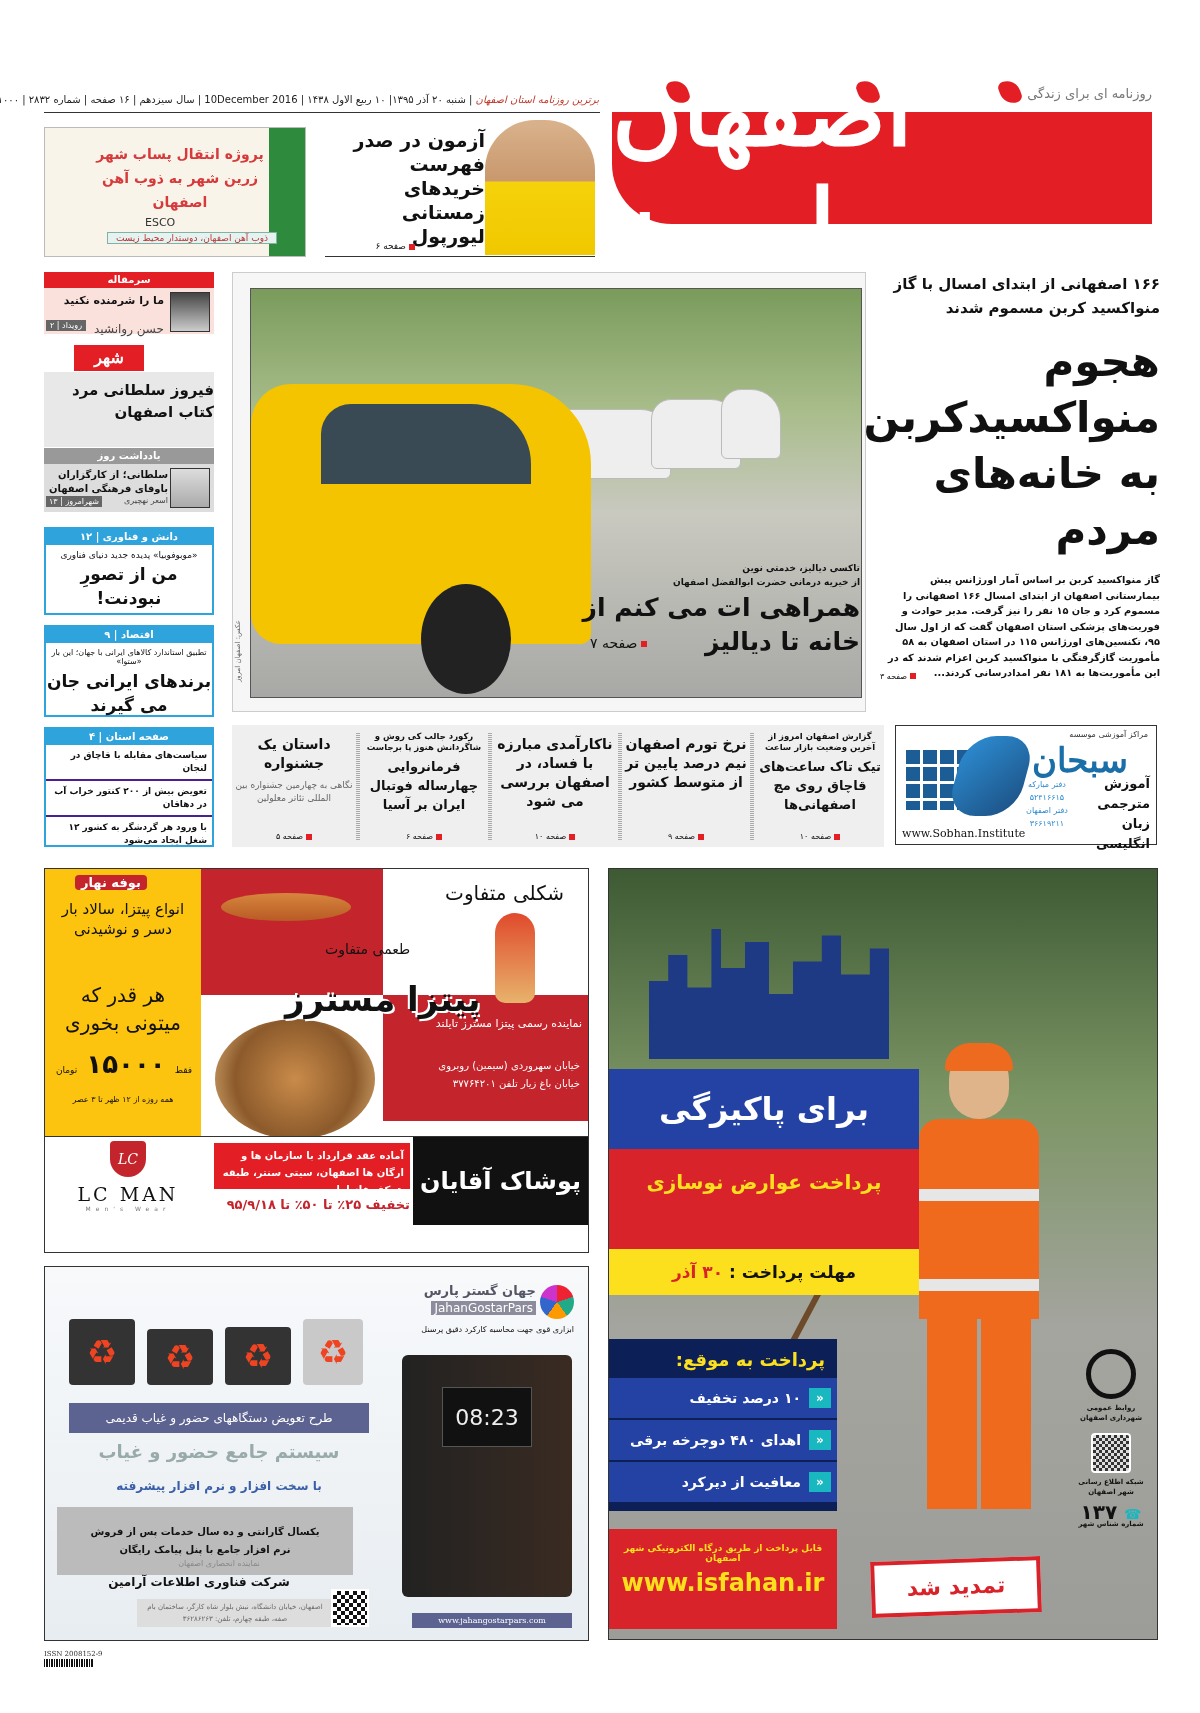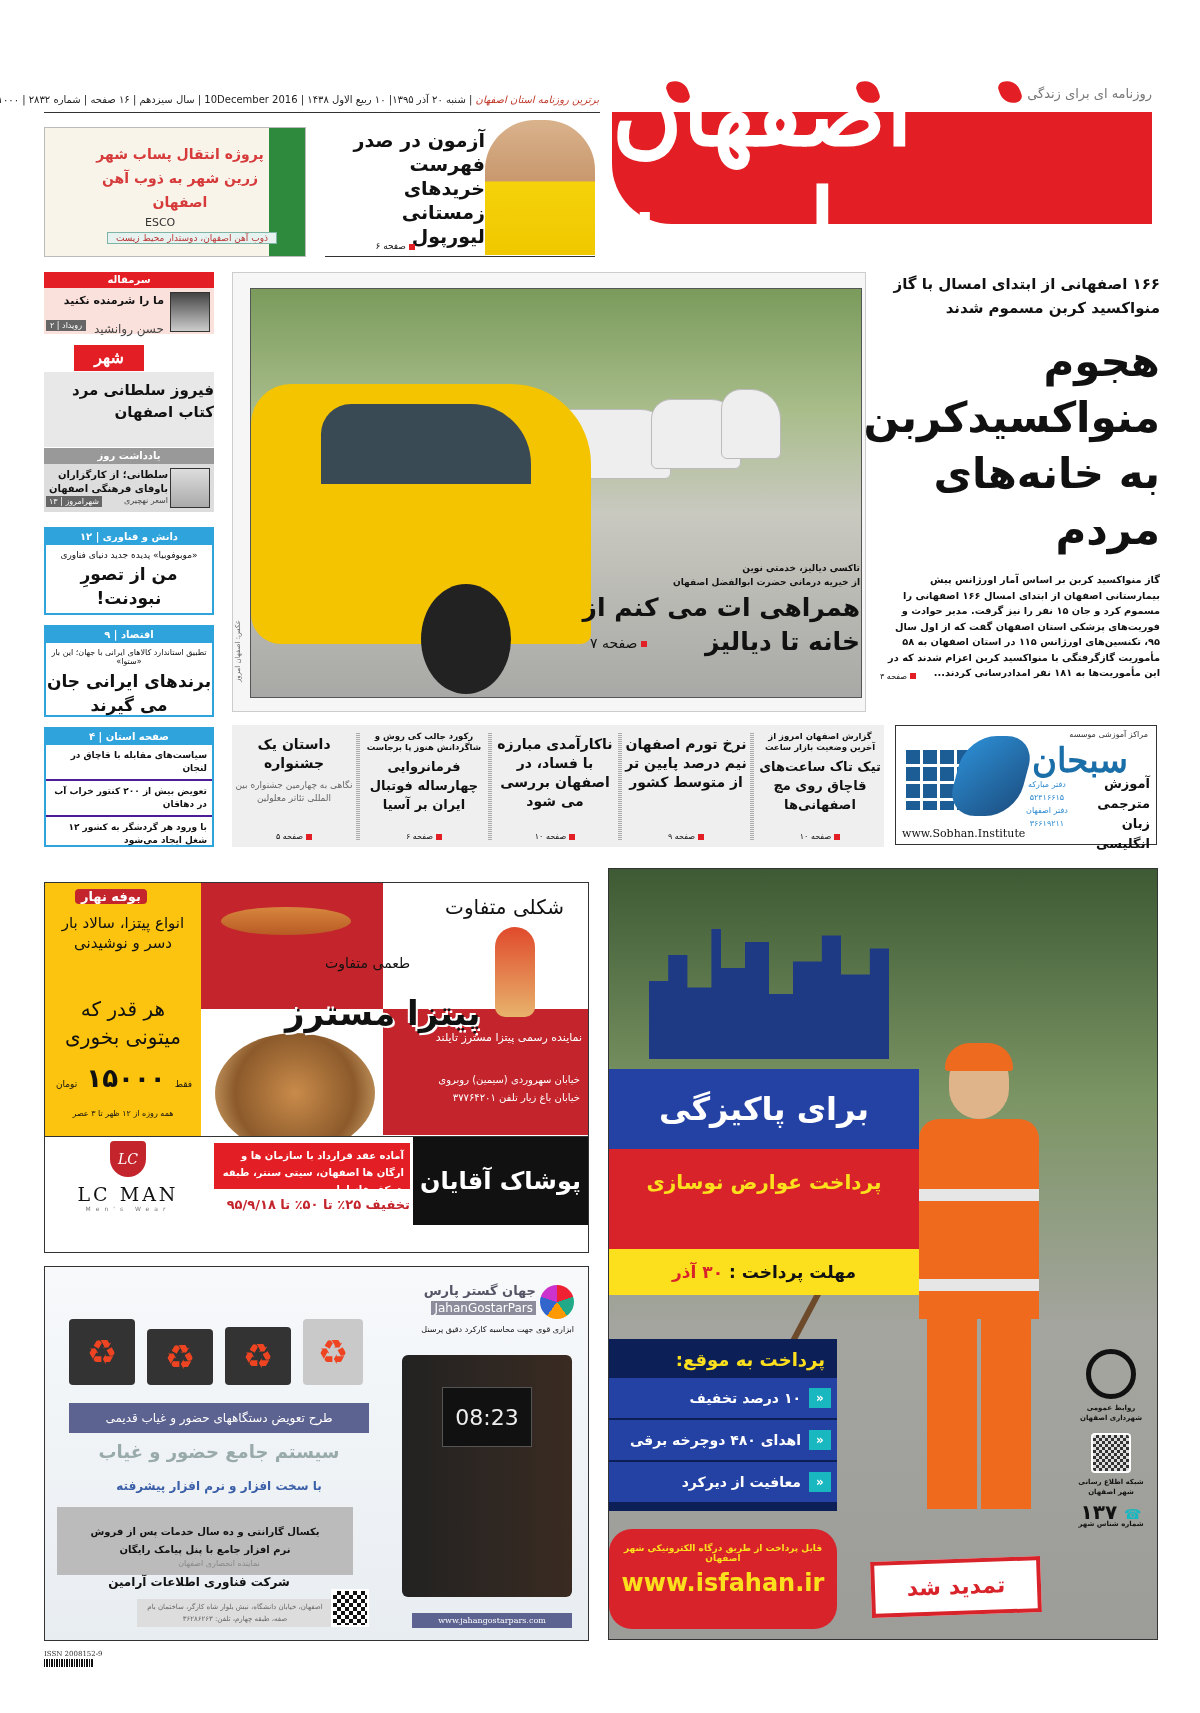--- a/index.html
+++ b/index.html
@@ -82,21 +82,21 @@
   
   #sobhan-ad { left: 895px; top: 725px; width: 262px; height: 120px; border: 1px solid #333; background:#fff; }
   #sobhan-ad .brand { position:absolute; right: 28px; top: 14px; font-size: 34px; font-weight: bold; color:#1b6fa8; font-family:"DejaVu Serif", serif; }
   #sobhan-ad .k { position:absolute; right: 8px; top: 4px; font-size: 8px; color:#333; }
   #sobhan-ad .grid { position:absolute; left: 10px; top: 24px; width: 66px; height: 60px; background: repeating-linear-gradient(90deg,#1c5d96 0 14px,#fff 14px 17px), #fff; -webkit-mask: repeating-linear-gradient(180deg,#000 0 14px,transparent 14px 17px); mask: repeating-linear-gradient(180deg,#000 0 14px,transparent 14px 17px); }
   #sobhan-ad .s { position:absolute; left: 60px; top: 10px; width: 70px; height: 80px; border-radius: 30px; background: linear-gradient(135deg,#2d8fd5,#1c4f82); transform: skewX(-15deg); }
   #sobhan-ad .lang { position:absolute; right: 6px; top: 48px; font-size: 13px; font-weight:bold; text-align:right; line-height: 20px; }
   #sobhan-ad .office { position:absolute; left: 130px; top: 52px; font-size: 8px; color:#2e8bd1; text-align:center; line-height: 13px; }
   #sobhan-ad .url { position:absolute; left: 6px; bottom: 4px; font-size: 11px; font-family:"DejaVu Serif", serif; }
   
-  #pizza-ad { left: 44px; top: 868px; width: 545px; height: 324px; border: 1px solid #333; overflow:hidden; background:#fff;margin-top:14px; }
+  #pizza-ad { left: 44px; top: 868px; width: 545px; height: 324px; border: 1px solid #333; overflow:hidden; background:#fff; }
   #pizza-ad .yellow { position:absolute; left:0; top:0; width: 156px; height: 100%; background:#fcc30f; }
   #pizza-ad .red1 { position:absolute; left:156px; top:0; width: 182px; height: 126px; background:#c4252c; }
   #pizza-ad .red2 { position:absolute; left:338px; top:126px; width: 207px; height: 126px; background:#c4252c; }
   #pizza-ad .buffet { position:absolute; left: 30px; top: 6px; font-size: 13px; font-weight:bold; color:#fff; background:#c4252c; padding: 0 6px; border-radius: 4px; }
   #pizza-ad .items { position:absolute; left: 6px; top: 30px; width: 144px; text-align:center; font-size: 15px; line-height: 20px; }
   #pizza-ad .slogan { position:absolute; left: 6px; top: 112px; width: 144px; text-align:center; font-size: 20px; line-height: 28px; }
   #pizza-ad .price { position:absolute; left: 4px; top: 180px; width: 150px; text-align:center; font-size: 26px; font-weight:bold; }
   #pizza-ad .price small { font-size: 9px; font-weight: normal; }
   #pizza-ad .hours { position:absolute; left: 8px; top: 226px; width: 140px; text-align:center; font-size: 8px; }
   #pizza-ad .diff1 { position:absolute; right: 24px; top: 12px; font-size: 20px; }
@@ -147,21 +147,21 @@
   #muni-ad { left: 608px; top: 868px; width: 550px; height: 772px; border: 1px solid #333; background: linear-gradient(180deg,#3d5a34 0%,#7c9564 30%,#a5a5a0 60%,#9c9c98 100%); overflow:hidden; }
   #muni-ad .skyline { position:absolute; left: 40px; top: 60px; width: 240px; height: 130px; background: linear-gradient(0deg,#1f3a84 0 100%); clip-path: polygon(0 100%,0 40%,8% 40%,8% 20%,16% 20%,16% 45%,26% 45%,26% 0,30% 0,30% 30%,40% 30%,40% 10%,50% 10%,50% 50%,60% 50%,60% 25%,72% 25%,72% 5%,80% 5%,80% 35%,92% 35%,92% 15%,100% 15%,100% 100%); }
   #muni-ad .blue { position:absolute; left: 0; top: 200px; width: 310px; height: 80px; background:#2441a4; color:#fff; font-size: 32px; font-weight:bold; text-align:center; line-height: 80px; }
   #muni-ad .red { position:absolute; left: 0; top: 280px; width: 310px; height: 100px; background:#d8232a; color:#fce01e; font-size: 20px; font-weight:bold; text-align:center; line-height: 30px; padding-top: 18px; }
   #muni-ad .yellow { position:absolute; left: 0; top: 380px; width: 310px; height: 46px; background:#fce01e; color:#111; font-size: 17px; font-weight:bold; text-align:center; line-height: 46px; }
   #muni-ad .yellow .date { color:#d8232a; }
   #muni-ad .onsite { position:absolute; left: 0; top: 470px; width: 228px; height: 172px; background:#0d1f57; }
   #muni-ad .onsite .title { color:#fce01e; font-size: 18px; font-weight:bold; text-align:right; padding: 10px 12px 6px 0; }
   #muni-ad .perk { height: 40px; background:#2441a4; margin: 2px 0; color:#fff; font-size: 14px; font-weight:bold; text-align:right; line-height: 40px; padding-right: 36px; position:relative; }
   #muni-ad .perk .chev { position:absolute; right: 6px; top: 10px; width: 22px; height: 20px; background:#19b8c1; color:#fff; font-size: 12px; line-height: 20px; text-align:center; }
-  #muni-ad .redbox { position:absolute; left: 0; top: 660px; width: 228px; height: 100px; background:#d8232a; text-align:center;border-radius:23px; }
+  #muni-ad .redbox { position:absolute; left: 0; top: 660px; width: 228px; height: 100px; background:#d8232a; text-align:center; }
   #muni-ad .redbox .k { color:#fce01e; font-size: 9px; font-weight:bold; padding-top: 14px; }
   #muni-ad .redbox .url { color:#fce01e; font-size: 24px; font-weight:bold; margin-top: 6px; font-family:"DejaVu Sans", sans-serif; }
   #muni-ad .extended { position:absolute; left: 262px; top: 690px; width: 170px; height: 56px; border: 4px solid #d8232a; background:#fff; color:#d8232a; font-size: 22px; font-weight:bold; text-align:center; line-height: 48px; transform: rotate(-2deg); }
   #muni-ad .worker { position:absolute; left: 300px; top: 180px; width: 140px; height: 470px; }
   #muni-ad .worker .head { position:absolute; left: 40px; top: 0; width: 60px; height: 70px; border-radius: 30px; background:#e0b48a; }
   #muni-ad .worker .cap { position:absolute; left: 36px; top: -6px; width: 68px; height: 28px; border-radius: 30px 30px 4px 4px; background:#ee6a1e; }
   #muni-ad .worker .body { position:absolute; left: 10px; top: 70px; width: 120px; height: 200px; background:#f06a1d; border-radius: 20px 20px 0 0; }
   #muni-ad .worker .stripe { position:absolute; left: 10px; width: 120px; height: 12px; background:#e6e6e6; }
   #muni-ad .worker .legs { position:absolute; left: 18px; top: 270px; width: 104px; height: 190px; background: linear-gradient(90deg,#f06a1d 0 48%,transparent 48% 52%,#f06a1d 52%); }
   #muni-ad .broom { position:absolute; left: 230px; top: 380px; width: 6px; height: 280px; background:#6d4a2a; transform: rotate(28deg); transform-origin: top; }

